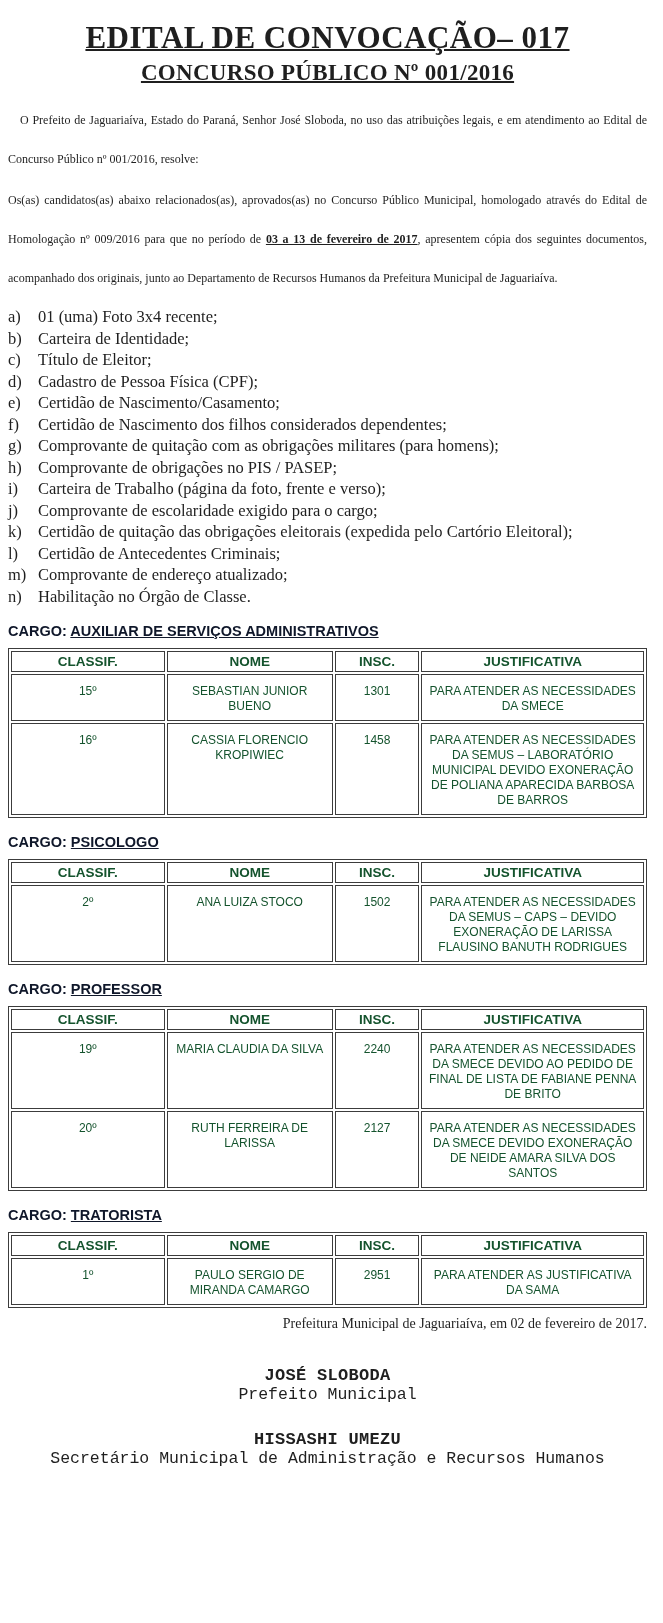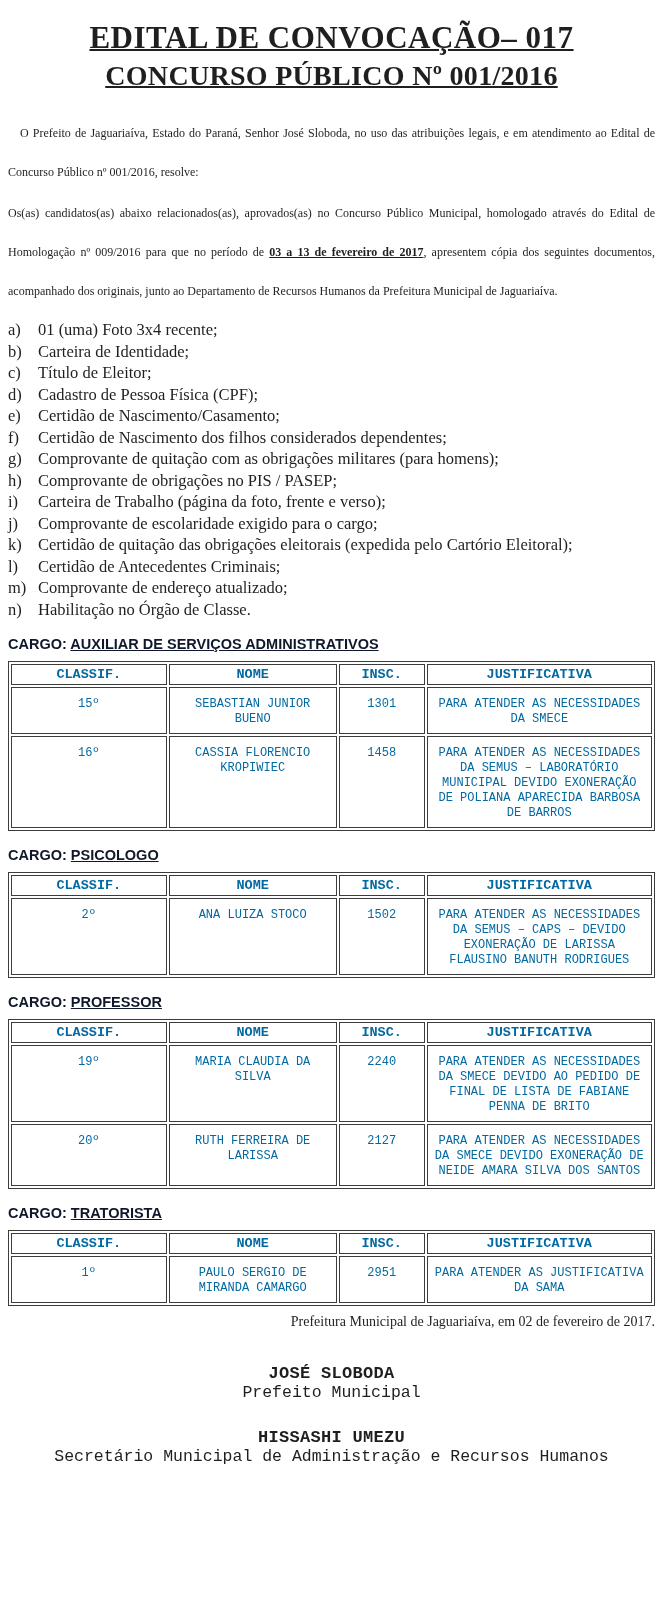--- a/index.html
+++ b/index.html
@@ -2,32 +2,32 @@
 <html><head>
 <meta charset="utf-8">
 <style>
   html, body { margin: 0; padding: 0; background: #ffffff; }
   body {
     width: 663px;
     color: #1f1f1f;
     font-family: "Liberation Serif", serif;
     -webkit-font-smoothing: antialiased;
   }
-  .page { padding: 12px 8px 18px 8px; }
+  .page { padding: 12px 16px 18px 8px; }
 
   
   .doc-title {
     font-size: 31px; font-weight: bold; text-align: center;
     text-decoration: underline; text-decoration-thickness: 2px;
     margin: 8px 0 4px 0; letter-spacing: 0.5px;
   }
   .doc-subtitle {
-    font-size: 28px; font-weight: bold; text-align: center;
+    font-size: 23px; font-weight: bold; text-align: center;
     text-decoration: underline; text-decoration-thickness: 2px;
-    margin: 0 0 22px 0; letter-spacing: 0.3px;
+    margin: 0 0 15px 0; letter-spacing: 0.3px;
   }
   .convocar {
     font-size: 26px; font-weight: bold; text-align: center;
     text-decoration: underline; text-decoration-thickness: 2px;
     margin: 10px 0 8px 0; letter-spacing: 0.5px;
   }
 
   
   .para {
     font-size: 12px; line-height: 39px; text-align: justify;
@@ -51,22 +51,22 @@
     margin: 16px 0 9px 0;
   }
   .cargo-name { text-decoration: underline; }
 
   
   table.conv-table {
     width: 100%;
     border-collapse: separate;
     border-spacing: 2px;
     border: 1.5px solid #3c3c3c;
-    font-family: Liberation Mono, monospace;
-    color: #0369a1;
+    font-family: Liberation Sans, sans-serif;
+    color: #14532d;
     table-layout: fixed;
     margin: 0 16px 4px 0;
   }
   table.conv-table th {
     border: 1px solid #3c3c3c;
     font-size: 13.5px; font-weight: bold;
     padding: 2px 2px; text-align: center;
   }
   table.conv-table td {
     border: 1px solid #3c3c3c;

